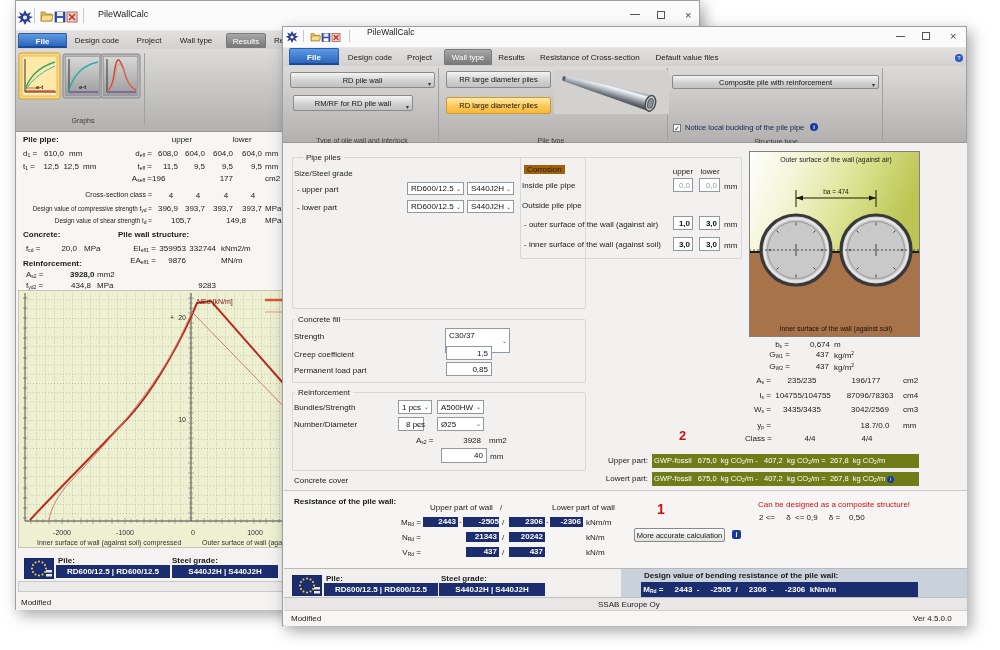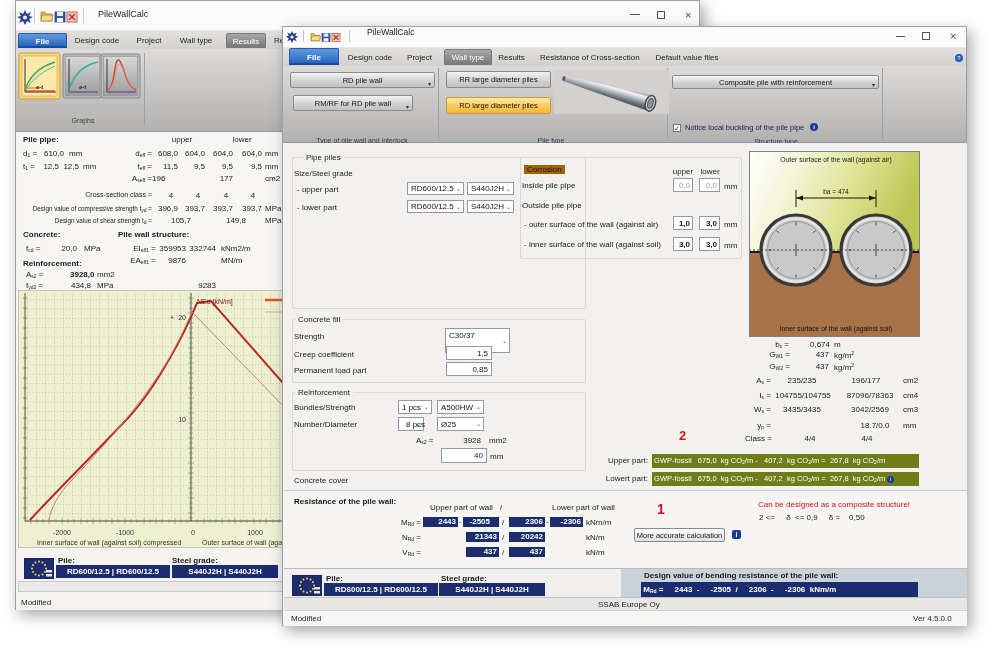--- a/index.html
+++ b/index.html
@@ -575,21 +575,21 @@
   <div class="green" style="left:369px;top:445px;width:267px;height:14px;line-height:14px;">&nbsp;GWP-fossil&nbsp;&nbsp;&nbsp;675,0&nbsp;&nbsp;kg CO<sub>2</sub>/m -&nbsp;&nbsp;&nbsp;407,2&nbsp;&nbsp;kg CO<sub>2</sub>/m =&nbsp;&nbsp;267,8&nbsp;&nbsp;kg CO<sub>2</sub>/m<span style="display:inline-block;width:7px;height:7px;border-radius:50%;background:#1a3a9a;color:#fff;font-size:5px;text-align:center;line-height:7px;margin-left:2px;">i</span></div>
   <div class="abs" id="fw-resist" style="left:0;top:461px;width:685px;height:80px;">
     <div class="abs" style="left:1px;top:2px;width:683px;height:78px;background:#f6f5f3;border-top:1px solid #c8c8c8;"></div>
     <div class="lbl b" style="left:11px;top:9px;">Resistance of the pile wall:</div>
     <div class="lbl" style="left:147px;top:15px;">Upper part of wall</div>
     <div class="lbl" style="left:217px;top:15px;">/</div>
     <div class="lbl" style="left:232px;top:15px;padding-left:37px;">Lower part of wall</div>
     <div class="lbl" style="left:100px;top:30px;width:38px;text-align:right;">M<sub>Rd</sub> =</div>
     <div class="navy" style="left:140px;top:29px;width:35px;height:10px;line-height:10px;text-align:right;padding-right:2px;">2443</div>
     <div class="lbl" style="left:176px;top:29px;">-</div>
-    <div class="navy" style="left:180px;top:29px;width:36px;height:10px;line-height:10px;text-align:right;padding-right:9px;">-2505</div>
+    <div class="navy" style="left:180px;top:29px;width:36px;height:10px;line-height:10px;text-align:right;padding-right:0;">-2505</div>
     <div class="lbl" style="left:219px;top:30px;">/</div>
     <div class="navy" style="left:226px;top:29px;width:36px;height:10px;line-height:10px;text-align:right;padding-right:2px;">2306</div>
     <div class="lbl" style="left:263px;top:29px;">-</div>
     <div class="navy" style="left:267px;top:29px;width:33px;height:10px;line-height:10px;text-align:right;padding-right:2px;">-2306</div>
     <div class="lbl" style="left:303px;top:30px;">kNm/m</div>
     <div class="lbl" style="left:100px;top:45px;width:38px;text-align:right;">N<sub>Rd</sub> =</div>
     <div class="navy" style="left:183px;top:44px;width:33px;height:10px;line-height:10px;text-align:right;padding-right:2px;">21343</div>
     <div class="lbl" style="left:219px;top:45px;">/</div>
     <div class="navy" style="left:226px;top:44px;width:36px;height:10px;line-height:10px;text-align:right;padding-right:2px;">20242</div>
     <div class="lbl" style="left:303px;top:45px;">kN/m</div>

